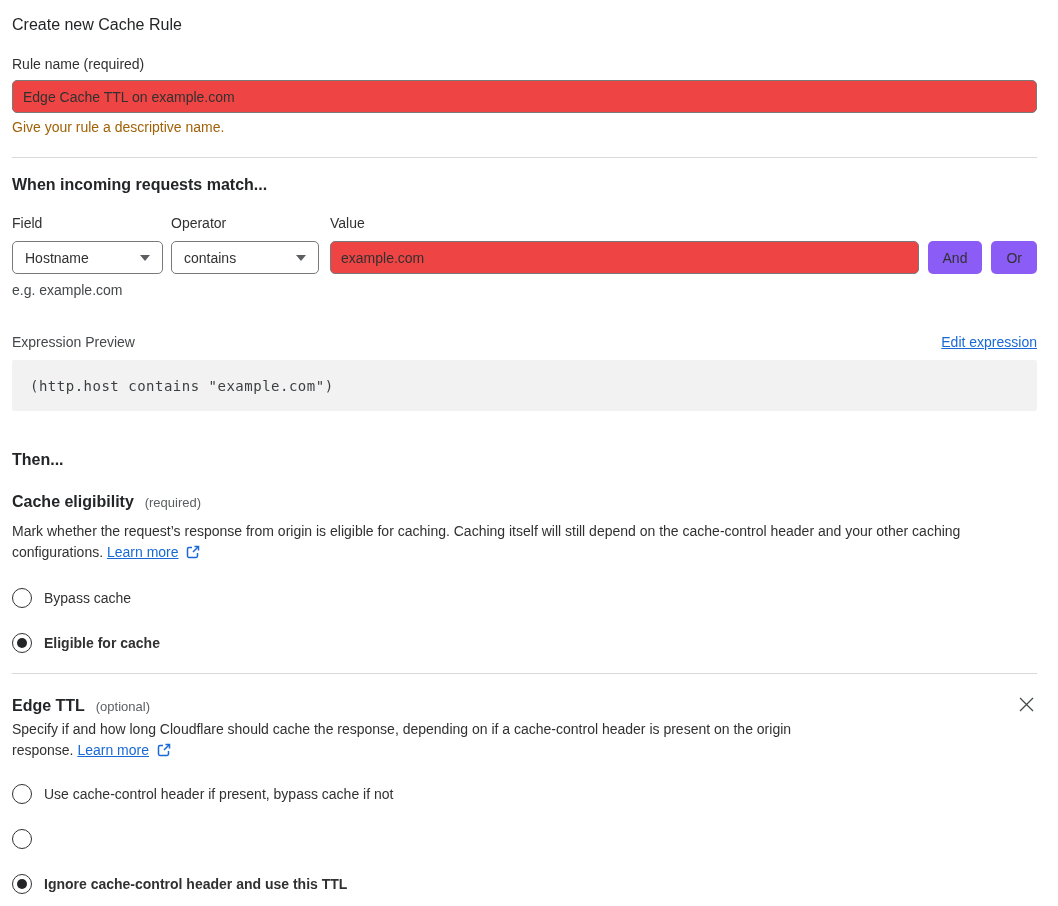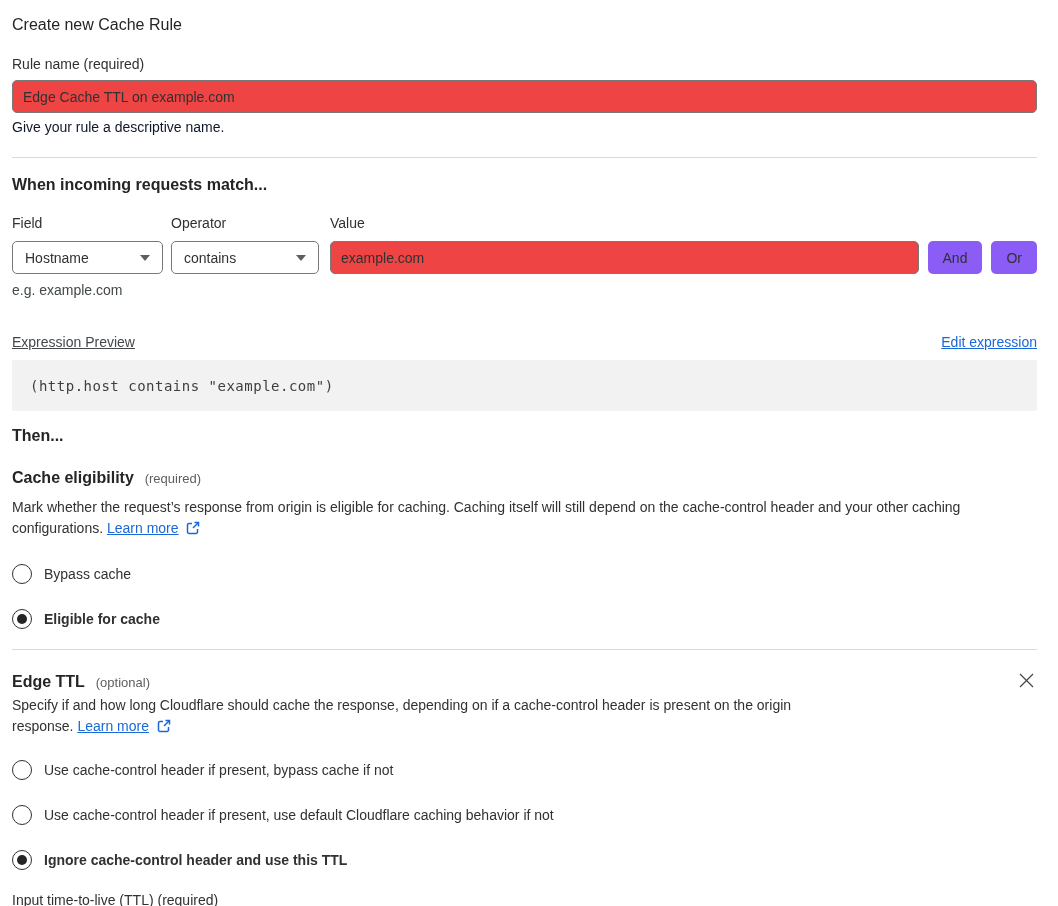--- a/index.html
+++ b/index.html
@@ -20,21 +20,21 @@
   .field-label { display: block; font-size: 14px; color: #313131; margin-bottom: 8px; }
 
   input.text-input {
     font-family: "Liberation Sans", "DejaVu Sans", sans-serif;
     font-size: 14px; color: #313131;
     height: 33px; border: 1px solid #797979; border-radius: 5px;
     padding: 0 10px; background: #ef4444; outline: none; width: 100%;
   }
   .rule-name-input { width: 513px; }
 
-  .help-text { font-size: 14px; color: #0f172a; margin-top: 6px; }
+  .help-text { font-size: 14px; color: #a16207; margin-top: 6px; }
 
   hr.divider { border: none; border-top: 1px solid #d9d9d9; height: 0; }
 
   
   .match-labels { display: flex; margin-top: 21px; }
   .match-controls { display: flex; margin-top: 10px; align-items: center; }
   .col-field { width: 151px; margin-right: 8px; }
   .col-operator { width: 148px; margin-right: 11px; }
   .col-value { flex: 1; }
 
@@ -53,21 +53,21 @@
   .connector-btn {
     height: 33px; border: none; border-radius: 5px; background: #8b5cf6;
     color: #313131; font-size: 14px; font-family: inherit; padding: 0 15px;
     margin-left: 9px; cursor: pointer;
   }
   .value-hint-row { display: flex; margin-top: 8px; flex-direction: column; }
   .hint-spacer { width: 318px; flex: none; }
   .value-hint { font-size: 14px; color: #43484a; }
 
   .expr-row { display: flex; align-items: baseline; margin-top: 36px; }
-  .expr-label { font-size: 14px; color: #43484a; text-decoration: underline; }
+  .expr-label { font-size: 14px; color: #43484a; }
   a.link { color: #1869d6; text-decoration: underline; cursor: pointer; }
   .expr-edit { margin-left: auto; font-size: 14px; }
 
   .code-block {
     margin-top: 10px; background: #f2f2f2; border-radius: 2px;
     height: 51px; display: flex; align-items: center; padding: 0 18px;
     font-family: "DejaVu Sans Mono", "Liberation Mono", monospace;
     font-size: 14px; color: #3c3f41; letter-spacing: 0.5px;
   }
 
@@ -135,21 +135,21 @@
   
   <div class="expr-row">
     <span class="expr-label">Expression Preview</span>
     <a class="link expr-edit">Edit expression</a>
   </div>
   <div class="code-block">
     <span>(http.host contains "example.com")</span>
   </div>
 
   
-  <h2 class="section-heading" style="margin-top:16px;">Then...</h2>
+  <h2 class="section-heading" style="margin-top:40px;">Then...</h2>
 
   
   <div style="margin-top:24px;">
     <h3 class="sub-heading">Cache eligibility</h3>
     <span class="req-note">(required)</span>
     <p class="desc">
       <span>Mark whether the request’s response from origin is eligible for caching. Caching itself will still depend on the cache-control header and your other caching configurations.</span>
       <a class="link">Learn more</a>
       <svg class="ext-icon" width="14" height="14" viewBox="0 0 14 14" fill="none" stroke="#1869d6" stroke-width="1.5">
         <path d="M6 2.5H3A1.5 1.5 0 0 0 1.5 4v7A1.5 1.5 0 0 0 3 12.5h7A1.5 1.5 0 0 0 11.5 11V8"></path>
@@ -194,21 +194,20 @@
         <path d="M12.2 1.8L7 7"></path>
       </svg>
     </p>
 
     <div class="radio-row" style="margin-top:23px;">
       <span class="radio-circle"></span>
       <span class="radio-label">Use cache-control header if present, bypass cache if not</span>
     </div>
     <div class="radio-row">
       <span class="radio-circle"></span>
-      <span class="radio-label">Use cache-control header if present, use default Cloudflare caching behavior if not</span>
     </div>
     <div class="radio-row checked">
       <span class="radio-circle"></span>
       <span class="radio-label">Ignore cache-control header and use this TTL</span>
     </div>
 
     <label class="field-label" style="margin-top:22px; margin-bottom:0;">Input time-to-live (TTL) (required)</label>
 
   </div>
 

